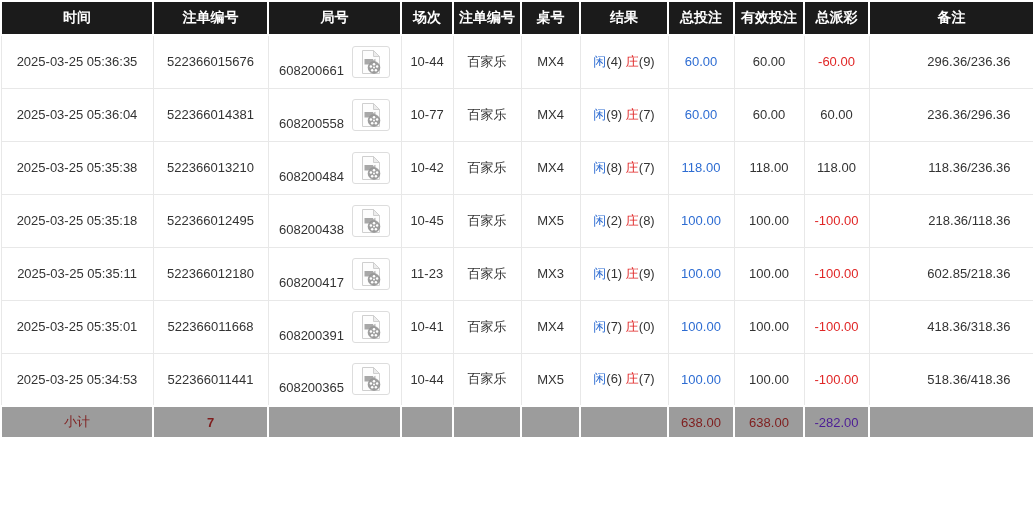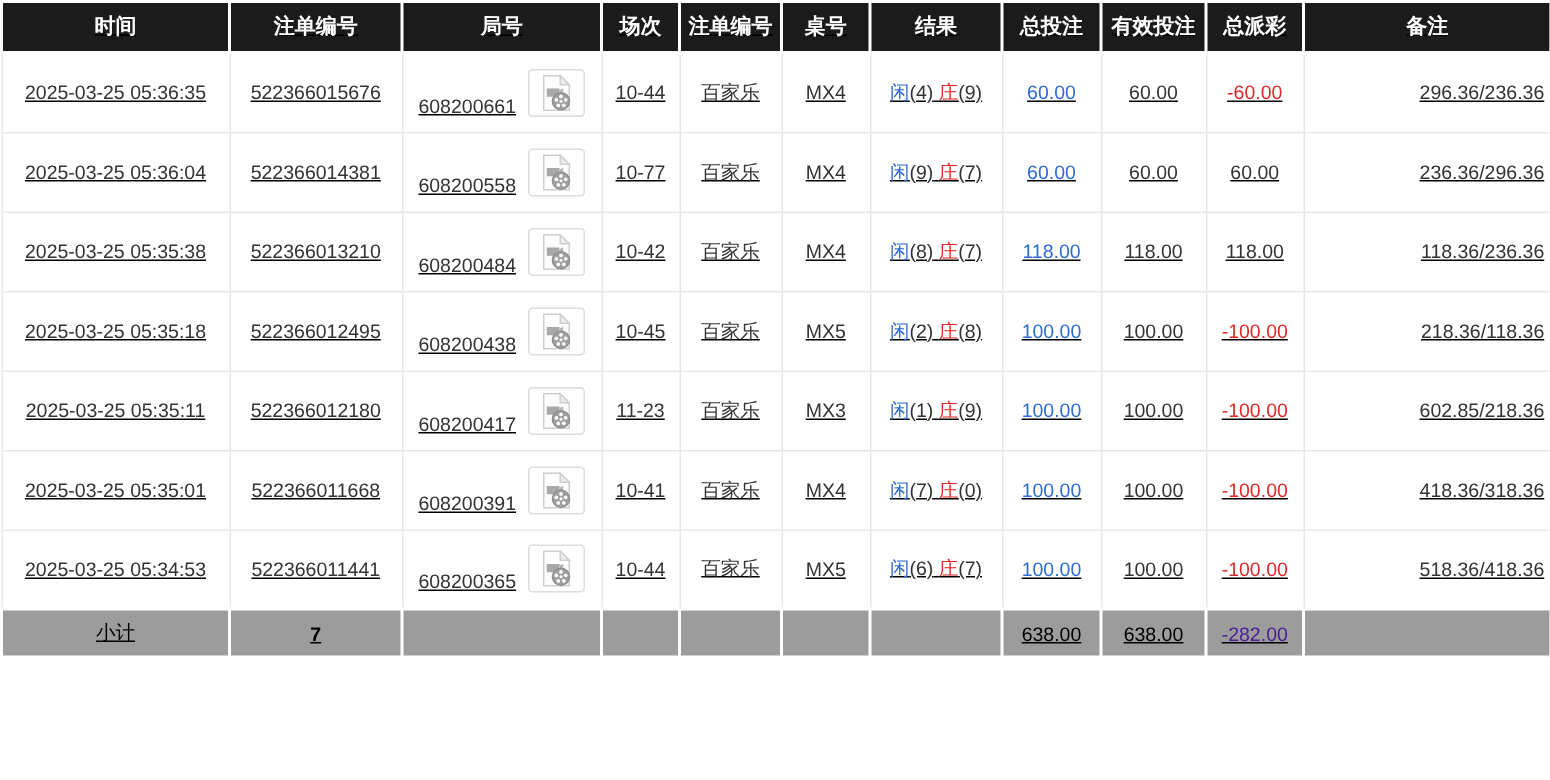--- a/index.html
+++ b/index.html
@@ -1,18 +1,18 @@
 <!DOCTYPE html>
 <html><head>
 <meta charset="utf-8">
 <style>
   * { box-sizing: border-box; }
   html, body { margin: 0; padding: 0; background: #ffffff; }
   body { font-family: "Liberation Sans", "DejaVu Sans", sans-serif; width: 1033px; height: 520px; }
-  .page { width: 948px; text-decoration: underline; }
+  .page { width: 948px; }
 
   table.records { border-collapse: collapse; table-layout: fixed; width: 1033px; }
 
   thead th {
     background: #1b1b1b;
     color: #ffffff;
     font-size: 14px;
     font-weight: bold;
     height: 34px;
     border: 2px solid #ffffff;
@@ -24,39 +24,39 @@
     background: #ffffff;
     color: #333333;
     font-size: 13px;
     height: 53px;
     border: 1px solid #e8e8e8;
     text-align: center;
     padding: 0 2px;
     white-space: nowrap;
     overflow: hidden;
   }
-  tbody td.remark { text-align: right; padding-right: 4px; }
+  tbody td.remark { text-align: right; padding-right: 23px; }
 
   .blue { color: #2d6cd2; }
   .red  { color: #e02626; }
   .dark { color: #333333; }
 
   .round-wrap { display: flex; align-items: flex-end; justify-content: center; gap: 8px; }
   .video-btn {
     width: 38px; height: 32px;
     border: 1px solid #dddddd;
     border-radius: 3px;
     background: #ffffff;
     display: inline-flex; align-items: center; justify-content: center;
     cursor: pointer; padding: 0;
   }
 
   tfoot td {
     background: #9c9c9c;
-    color: #000000;
+    color: #7f1d1d;
     font-size: 13px;
     height: 32px;
     border: 2px solid #ffffff;
     text-align: center;
     padding: 0;
   }
   tfoot td.f-count { font-weight: bold; }
   tfoot td.red { color: #4c1d95; }
 </style>
 </head>

